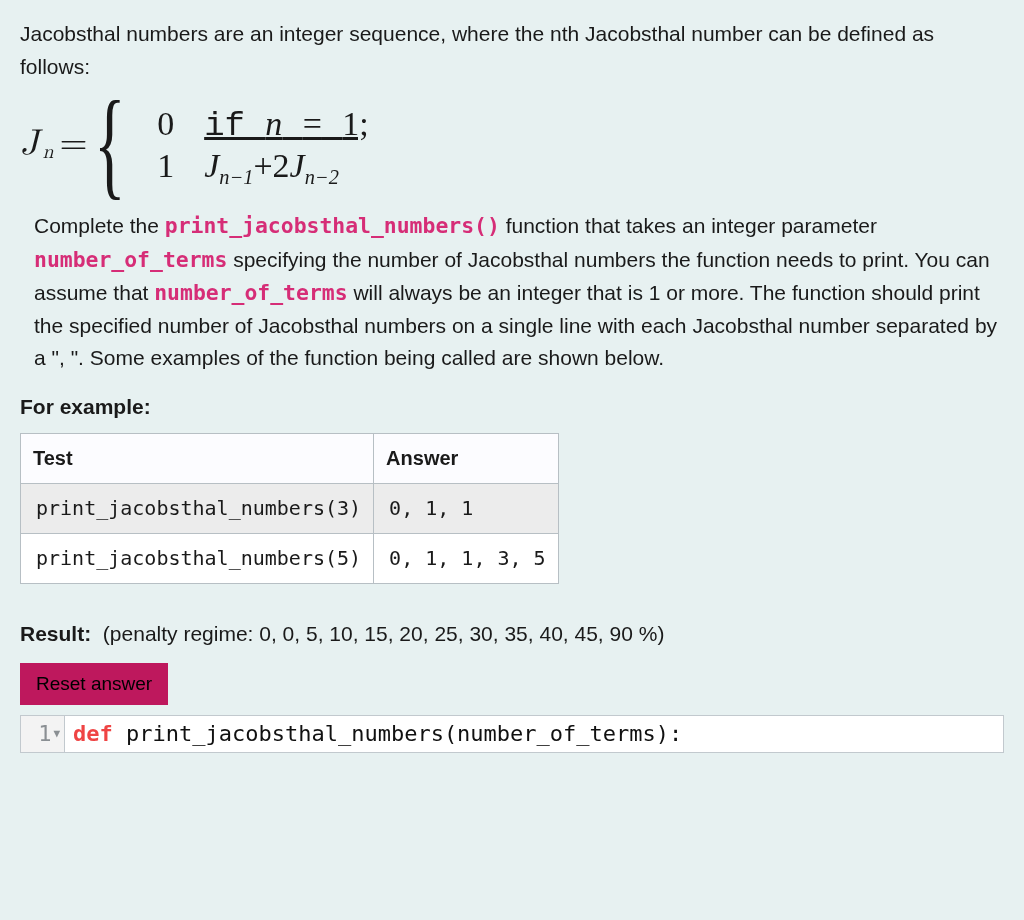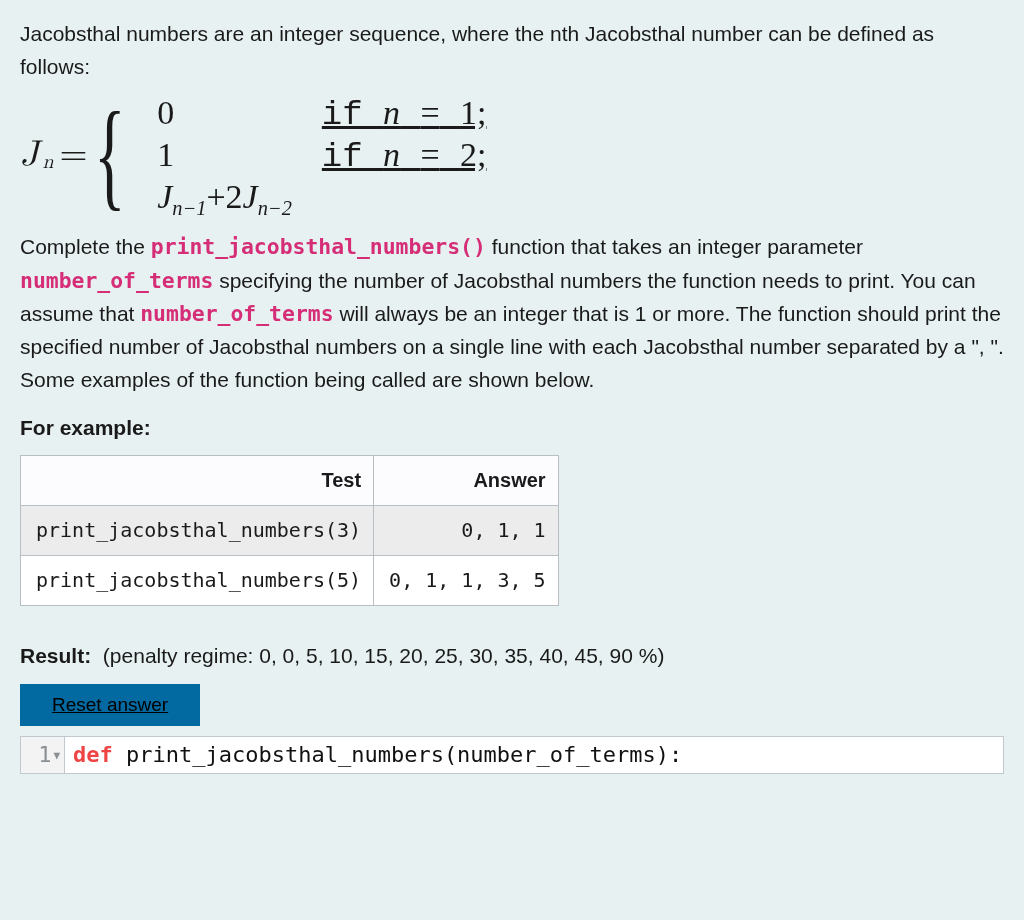--- a/index.html
+++ b/index.html
@@ -41,61 +41,60 @@
     grid-template-columns: auto auto;
     column-gap: 30px;
     row-gap: 0px;
     font-size: 34px;
   }
   .cases .val { font-style: normal; font-family: "Times New Roman", serif;}
   .cases .val .J { font-style: italic; }
   .cases .val .ssub { font-size: 0.6em; font-style: italic; position: relative; top: 0.35em; }
   .cases .cond { font-family: "Courier New", monospace; font-size: 34px; text-decoration: underline; }
   .cases .cond .it { font-style: italic; font-family: "Times New Roman", serif; }
-  .desc { margin: 8px 0 14px 0; }
+  .desc { margin: 8px 0 14px 14px; }
   .code-pink {
     font-family: "Andale Mono", "Menlo", "Consolas", monospace;
     font-weight: 700;
     color: #d62d77;
     font-size: 1.02em;
   }
   .for-example { font-weight: 700; margin: 16px 0 10px 0; font-size: 21px;}
   table.ex {
     border-collapse: collapse;
     background: #fff;
     font-size: 20px;
   }
   table.ex th, table.ex td {
     border: 1px solid #b7bfc4;
     padding: 9px 12px;
-    text-align: right;
+    text-align: left;
   }
   table.ex th {
     background: #fcfcff;
     font-weight: 700;
   }
   table.ex td.code, table.ex td.res {
     font-family: "Andale Mono","Menlo","Consolas", monospace;
     font-size: 20px;
     padding-left: 15px;
   }
   table.ex tr:nth-child(odd) td { background: #ececec; }
   table.ex tr:nth-child(even) td { background: #fff; }
   .answer-line { margin-top: 34px; font-size: 21px; }
   .answer-line b { font-weight: 700; }
   .reset-btn {
     display: inline-block;
-    background: #0369a1;
+    background: #be185d;
     border: none;
-    padding: 10px 32px;
+    padding: 10px 16px;
     font-size: 19px;
     margin-top: 12px;
     cursor: pointer;
     font-family: inherit;
-    text-decoration: underline;
   }
   .editor {
     margin-top: 10px;
     border: 1px solid #c2c9ce;
     background: #fff;
     display: flex;
     font-family: "Andale Mono","Menlo","Consolas", monospace;
     font-size: 22px;
     line-height: 1.35;
   }
@@ -137,21 +136,20 @@
     <span>J</span>
     <span class="sub">n</span>
     <span style="font-style:normal; margin-right:4px;">=</span>
   </span>
   <span class="brace">{</span>
   <span class="cases">
     <span class="val">0</span>
     <span class="cond"><span>if </span><span class="it">n</span> <span class="it" style="font-style:normal">=</span> <span class="it" style="font-style:normal">1;</span></span>
 
     <span class="val">1</span>
-    <span class="cond"><span>if </span><span class="it">n</span> <span class="it" style="font-style:normal">=</span> <span class="it" style="font-style:normal">2;</span></span>
 
     <span class="val">
       <span class="J">J</span><span class="ssub">n−1</span><span>+2</span><span class="J">J</span><span class="ssub">n−2</span>
     </span>
   </span>
 </div>
 
 <div class="desc">
   <span>Complete the </span><span class="code-pink">print_jacobsthal_numbers()</span><span> function that takes an integer parameter </span><span class="code-pink">number_of_terms</span><span> specifying the number of Jacobsthal numbers the function needs to print. You can assume that </span><span class="code-pink">number_of_terms</span><span> will always be an integer that is 1 or more. The function should print the specified number of Jacobsthal numbers on a single line with each Jacobsthal number separated by a ", ". Some examples of the function being called are shown below.</span>
 </div>

